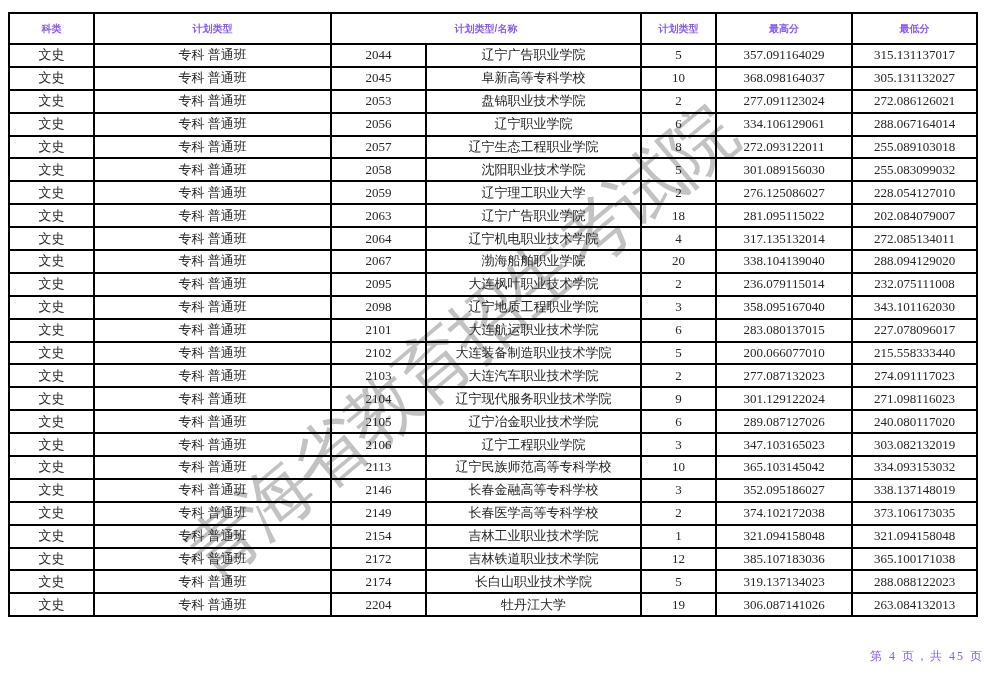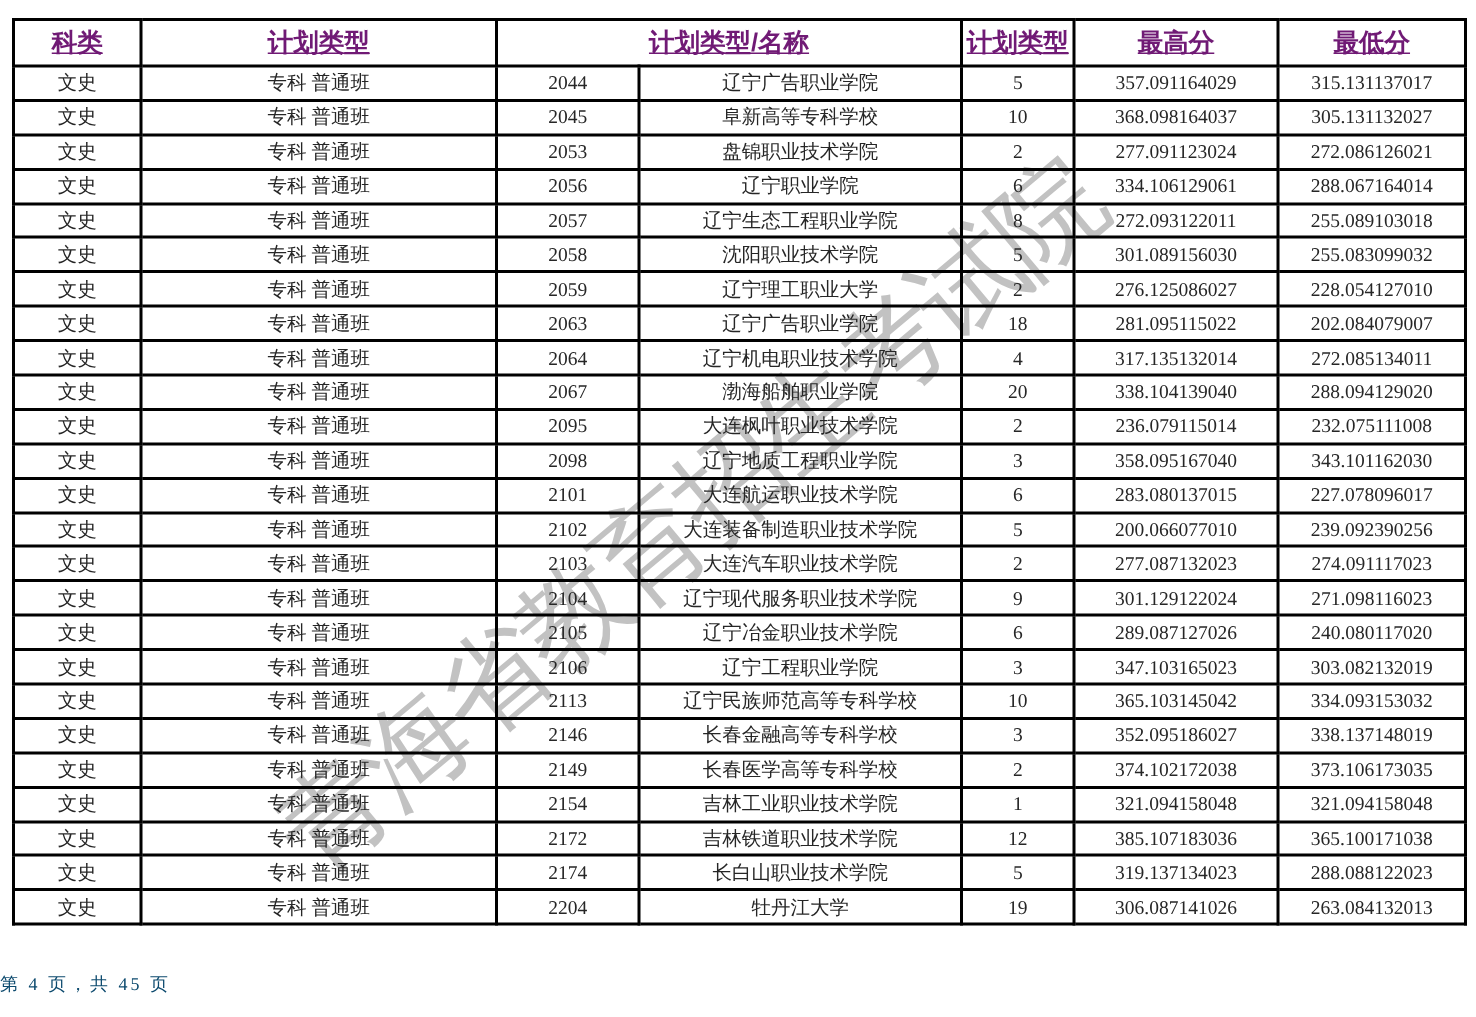--- a/index.html
+++ b/index.html
@@ -37,41 +37,40 @@
   .scores th, .scores td {
     border: 2px solid #000000;
     text-align: center;
     vertical-align: middle;
     padding: 0;
     overflow: hidden;
     white-space: nowrap;
   }
   .scores thead th {
     height: 29px;
-    color: #701a75;
+    color: #8b5cf6;
     font-family: "Liberation Sans", "DejaVu Sans", sans-serif;
     font-weight: 700;
-    font-size: 17px;
+    font-size: 10px;
     background: transparent;
-    text-decoration: underline;
   }
   .scores tbody td {
     height: 20.9px;
     font-size: 13px;
     color: #262626;
     background: transparent;
   }
   .footer {
     position: absolute;
     left: 0; top: 648px;
     width: 984px;
-    text-align: left;
+    text-align: right;
     font-size: 12px;
     letter-spacing: 2px;
-    color: #0c4a6e;
+    color: #8b5cf6;
     z-index: 2;
   }
   col.c-cat   { width: 85px;  }
   col.c-plan  { width: 237px; }
   col.c-code  { width: 95px;  }
   col.c-name  { width: 215px; }
   col.c-count { width: 75px;  }
   col.c-max   { width: 136px; }
   col.c-min   { width: 125px; }
 </style>
@@ -218,21 +217,21 @@
     <td>283.080137015</td>
     <td>227.078096017</td>
   </tr>
       <tr>
     <td>文史</td>
     <td>专科 普通班</td>
     <td>2102</td>
     <td>大连装备制造职业技术学院</td>
     <td>5</td>
     <td>200.066077010</td>
-    <td>239.092390256</td>
+    <td>215.558333440</td>
   </tr>
       <tr>
     <td>文史</td>
     <td>专科 普通班</td>
     <td>2103</td>
     <td>大连汽车职业技术学院</td>
     <td>2</td>
     <td>277.087132023</td>
     <td>274.091117023</td>
   </tr>

